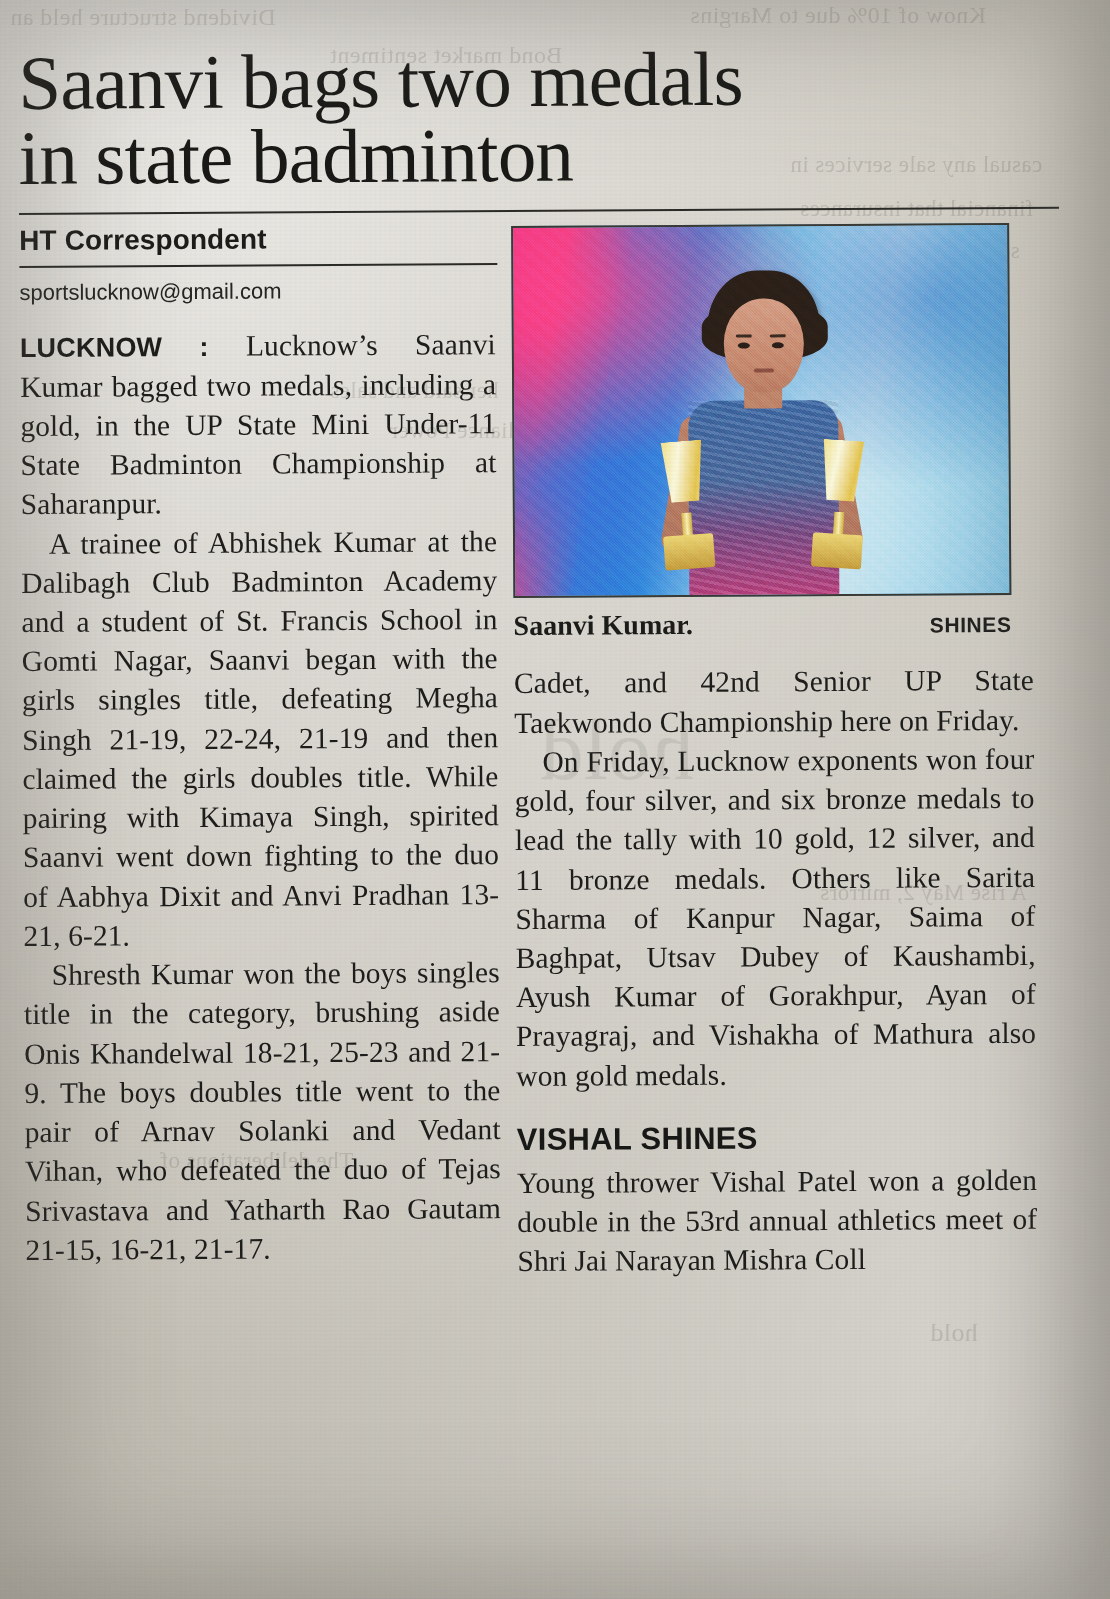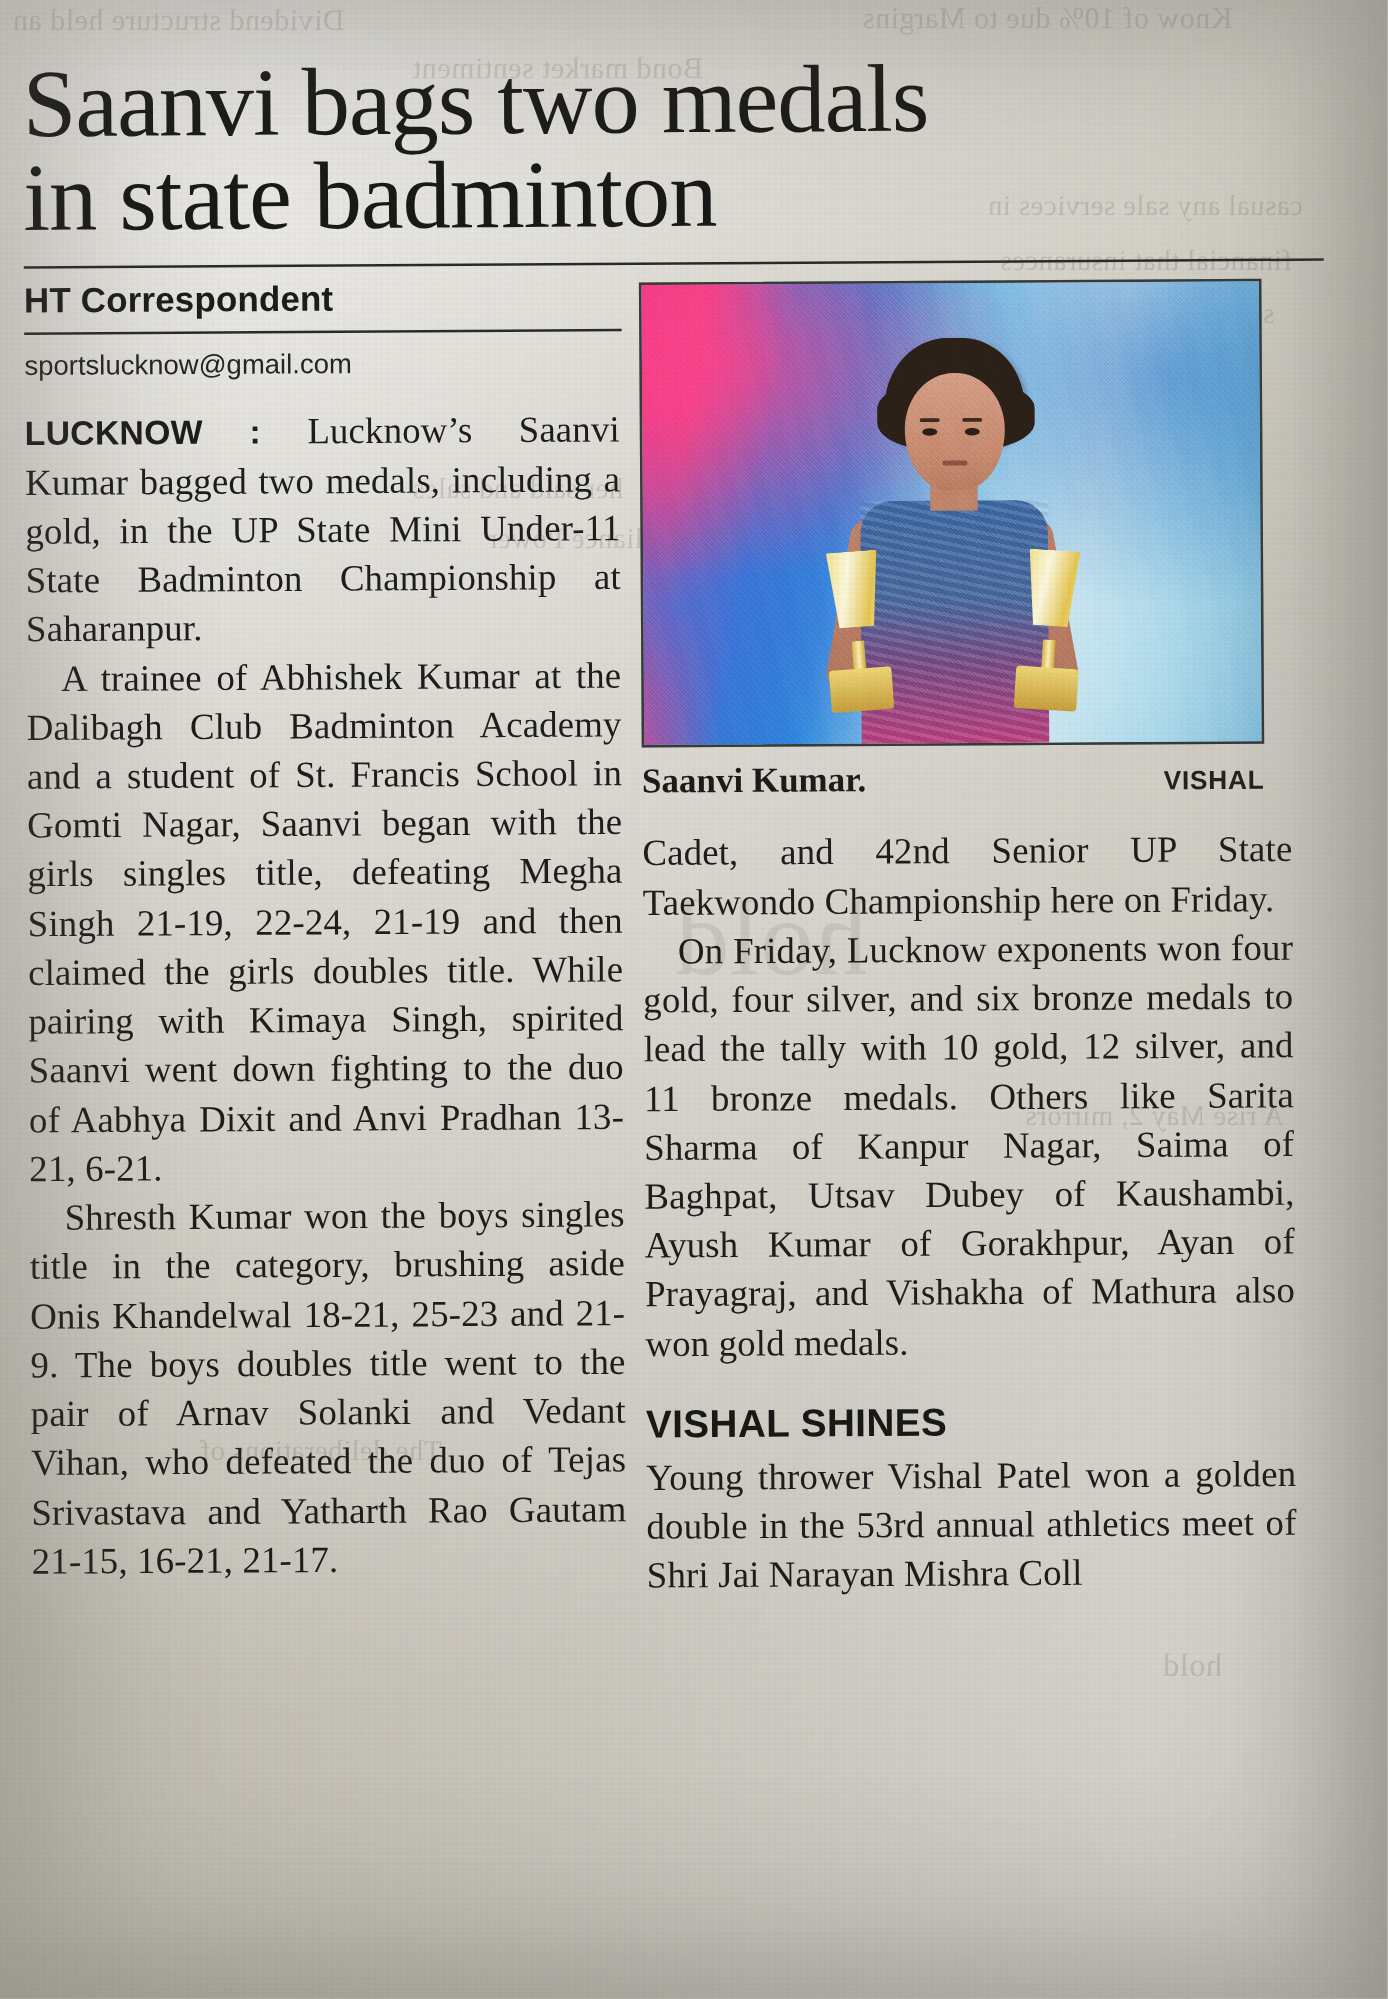--- a/index.html
+++ b/index.html
@@ -331,21 +331,21 @@
                 <div class="cup"></div>
                 <div class="stem"></div>
                 <div class="base"></div>
               </div>
             </div>
             <div class="ph-noise"></div>
           </div>
 
           <div class="caption-row">
             <div class="caption">Saanvi Kumar.</div>
-            <div class="sourced">VISHAL</div>
+            <div class="sourced">SHINES</div>
           </div>
         </div>
 
         <p class="body tight">Cadet, and 42nd Senior UP State Taekwondo Championship here on Friday.</p>
         <p class="body tight">On Friday, Lucknow exponents won four gold, four silver, and six bronze medals to lead the tally with 10 gold, 12 silver, and 11 bronze medals. Others like Sarita Sharma of Kanpur Nagar, Saima of Baghpat, Utsav Dubey of Kaushambi, Ayush Kumar of Gorakhpur, Ayan of Prayagraj, and Vishakha of Mathura also won gold medals.</p>
 
         <div class="subhead">VISHAL SHINES</div>
         <p class="body tight">Young thrower Vishal Patel won a golden double in the 53rd annual athletics meet of Shri Jai Narayan Mishra Coll</p>
       </div>
     </div>

